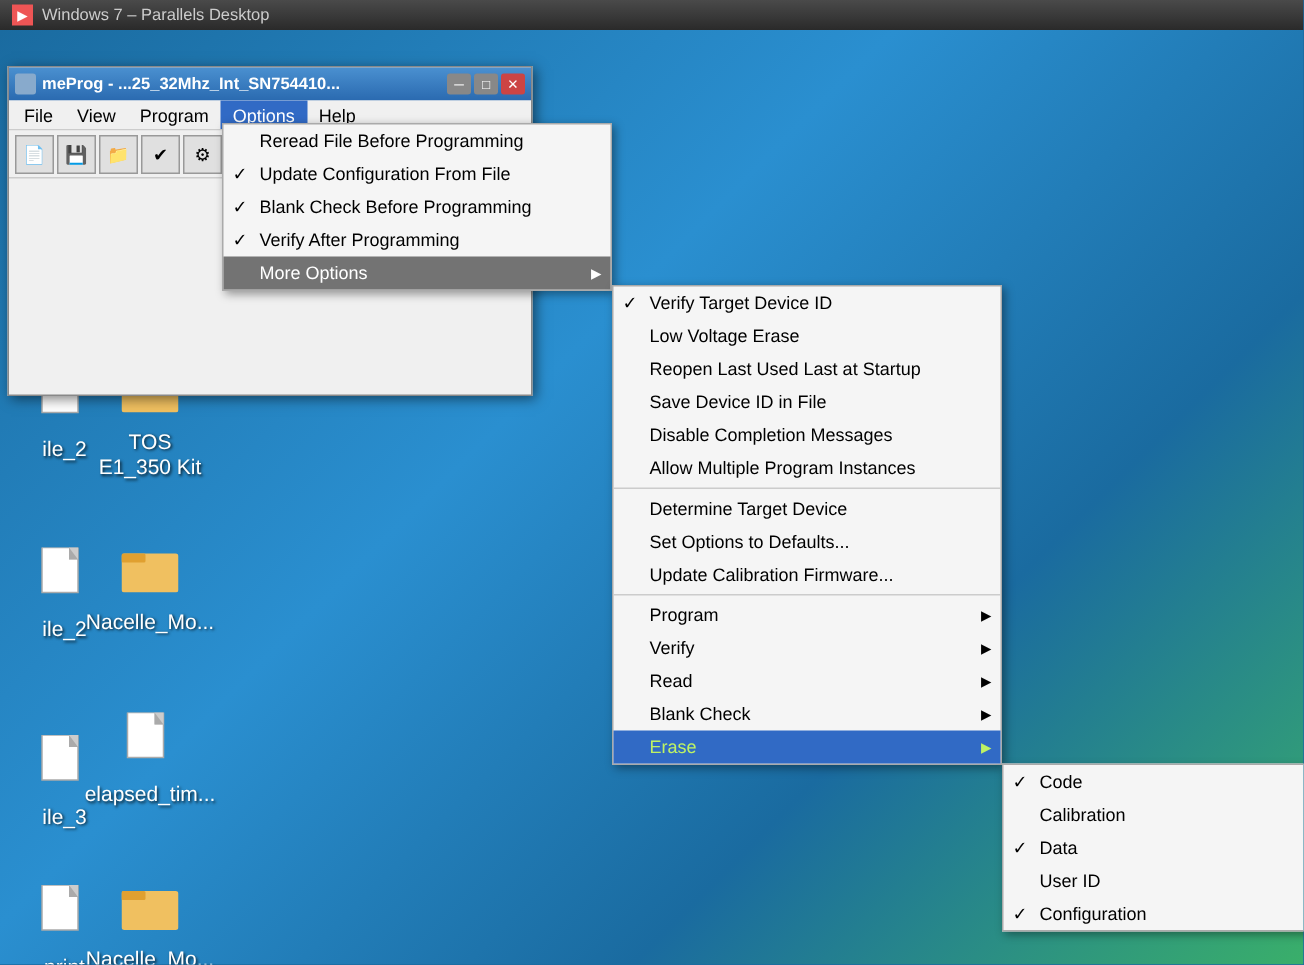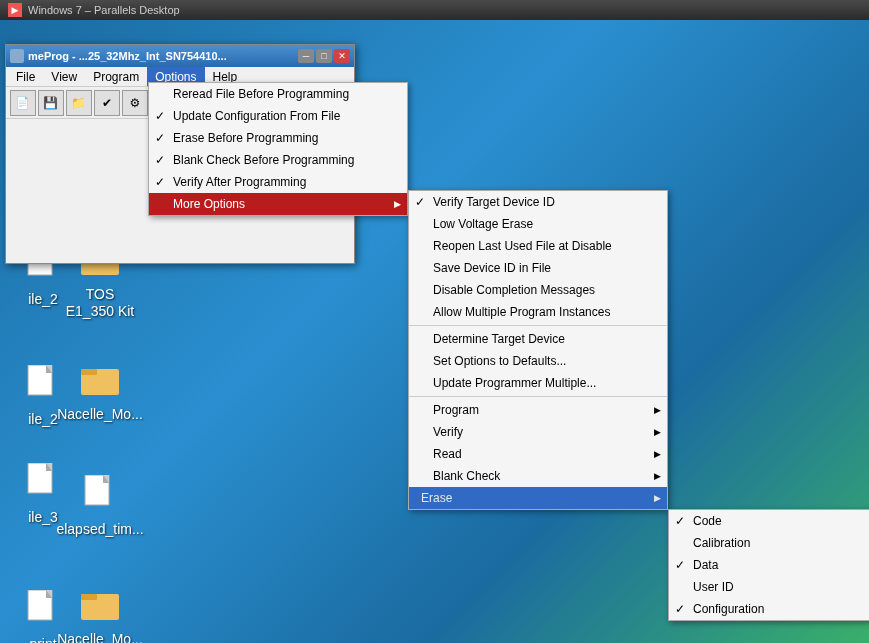--- a/index.html
+++ b/index.html
@@ -316,21 +316,21 @@
   <div class="desktop-icon" style="top:335px; left:65px;">
     <div class="icon-img">
       <svg width="38" height="32" viewBox="0 0 38 32">
           <rect x="0" y="6" width="38" height="26" fill="#f0c060" rx="2"></rect>
           <rect x="0" y="6" width="16" height="6" fill="#e0a030" rx="1"></rect>
         </svg>
     </div>
     <div class="icon-label">Nacelle_Mo...</div>
   </div>
 
-  <div class="desktop-icon" style="top:438px; left:8px;">
+  <div class="desktop-icon" style="top:465px; left:8px;">
     <div class="icon-img">
       <svg width="34" height="38" viewBox="0 0 34 38">
           <rect x="2" y="0" width="24" height="30" fill="#fff" stroke="#aaa" stroke-width="1"></rect>
           <polygon points="20,0 26,0 26,8 20,8" fill="#ccc"></polygon>
           <polygon points="20,0 26,8 20,8" fill="#aaa"></polygon>
         </svg>
     </div>
     <div class="icon-label">ile_3</div>
   </div>
 
@@ -392,43 +392,42 @@
       <div class="toolbar-btn">💾</div>
       <div class="toolbar-btn">📁</div>
       <div class="toolbar-btn">✔</div>
       <div class="toolbar-btn">⚙</div>
     </div>
   </div>
 
   <div class="dropdown-menu options-dropdown" style="top: 62px; left: 148px; width: 260px;">
     <div class="dropdown-item">Reread File Before Programming</div>
     <div class="dropdown-item checked">Update Configuration From File</div>
-    <div class="dropdown-item checked">Erase Before Programming</div>
     <div class="dropdown-item checked">Blank Check Before Programming</div>
     <div class="dropdown-item checked">Verify After Programming</div>
-    <div class="dropdown-item has-submenu" style="background:#b91c1c; color:white;">More Options</div>
+    <div class="dropdown-item has-submenu" style="background:#737373; color:white;">More Options</div>
   </div>
 
   <div class="dropdown-menu more-options-submenu" style="top: 170px; left: 408px; width: 237px;">
     <div class="dropdown-item checked">Verify Target Device ID</div>
     <div class="dropdown-item">Low Voltage Erase</div>
-    <div class="dropdown-item">Reopen Last Used File at Disable</div>
+    <div class="dropdown-item">Reopen Last Used Last at Startup</div>
     <div class="dropdown-item">Save Device ID in File</div>
     <div class="dropdown-item">Disable Completion Messages</div>
     <div class="dropdown-item">Allow Multiple Program Instances</div>
     <div class="dropdown-item separator"></div>
     <div class="dropdown-item">Determine Target Device</div>
     <div class="dropdown-item">Set Options to Defaults...</div>
-    <div class="dropdown-item">Update Programmer Multiple...</div>
+    <div class="dropdown-item">Update Calibration Firmware...</div>
     <div class="dropdown-item separator"></div>
     <div class="dropdown-item has-submenu">Program</div>
     <div class="dropdown-item has-submenu">Verify</div>
     <div class="dropdown-item has-submenu">Read</div>
     <div class="dropdown-item has-submenu">Blank Check</div>
-    <div class="dropdown-item has-submenu" style="background:#316ac5; color:#e5e5e5;padding-left:12px;">Erase</div>
+    <div class="dropdown-item has-submenu" style="background:#316ac5; color:#bef264;">Erase</div>
   </div>
 
   <div class="dropdown-menu erase-submenu" style="top: 489px; left: 668px; width: 150px;">
     <div class="dropdown-item checked">Code</div>
     <div class="dropdown-item">Calibration</div>
     <div class="dropdown-item checked">Data</div>
     <div class="dropdown-item">User ID</div>
     <div class="dropdown-item checked">Configuration</div>
   </div>
 

